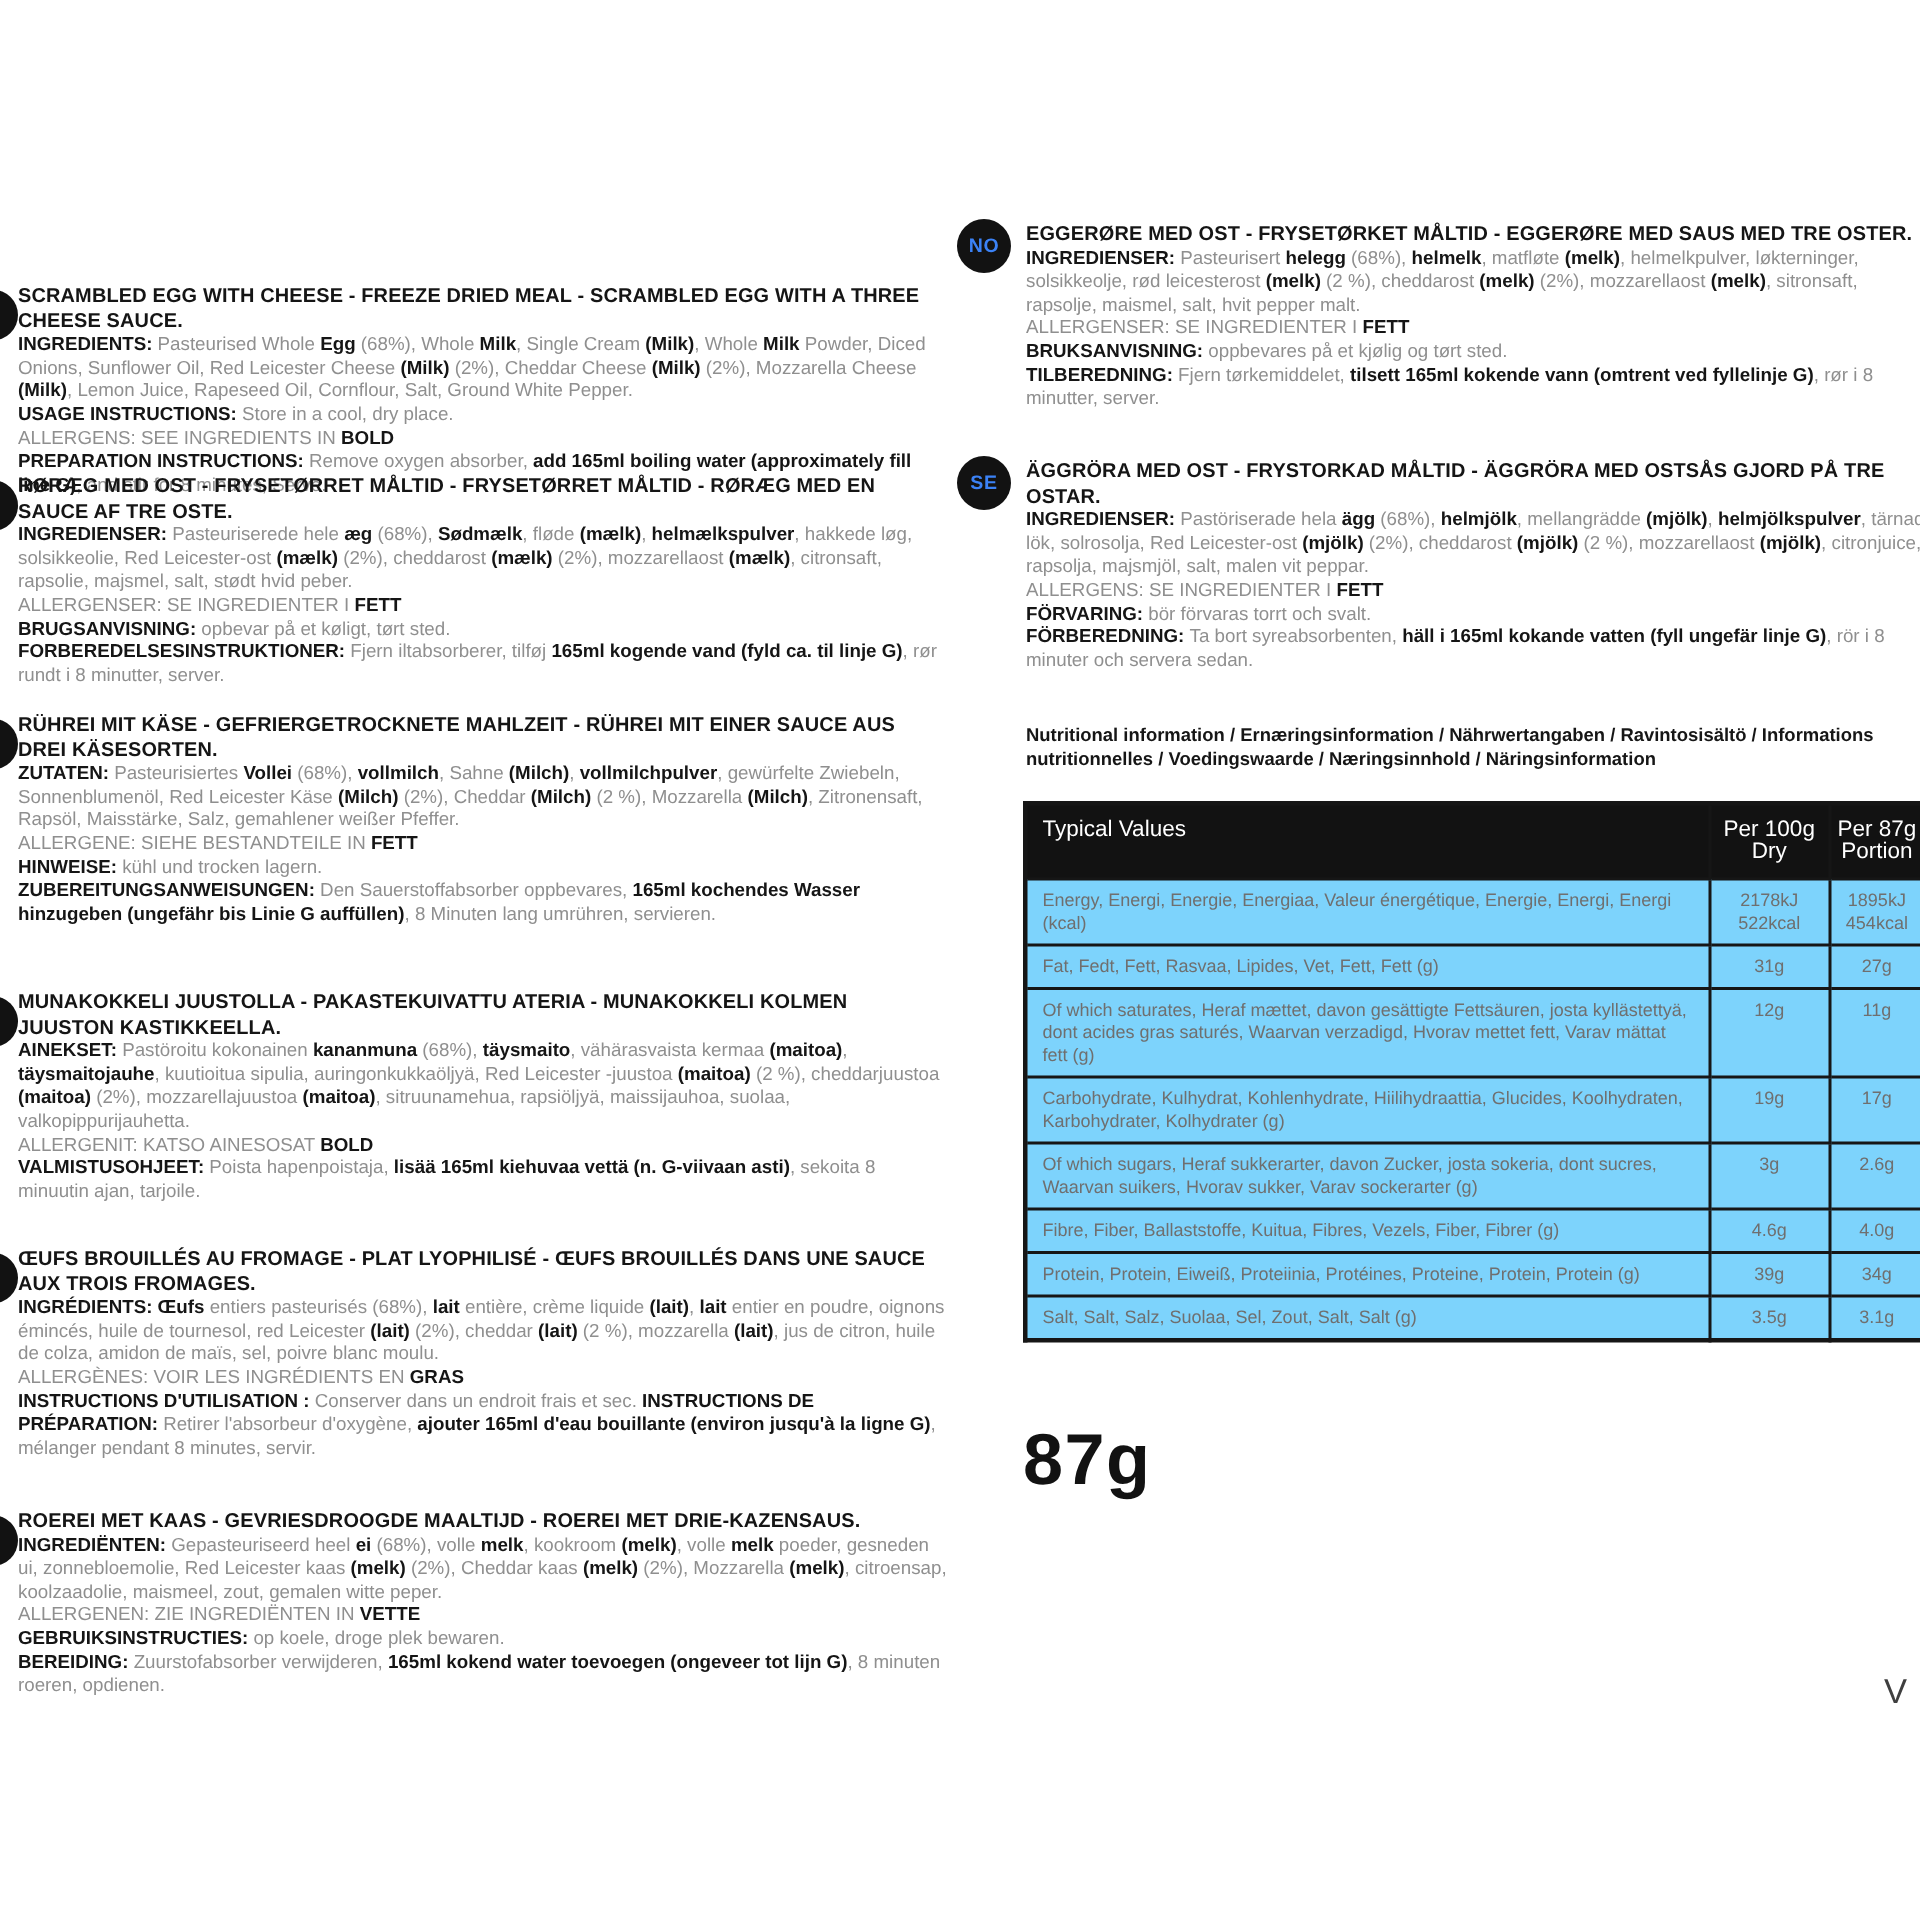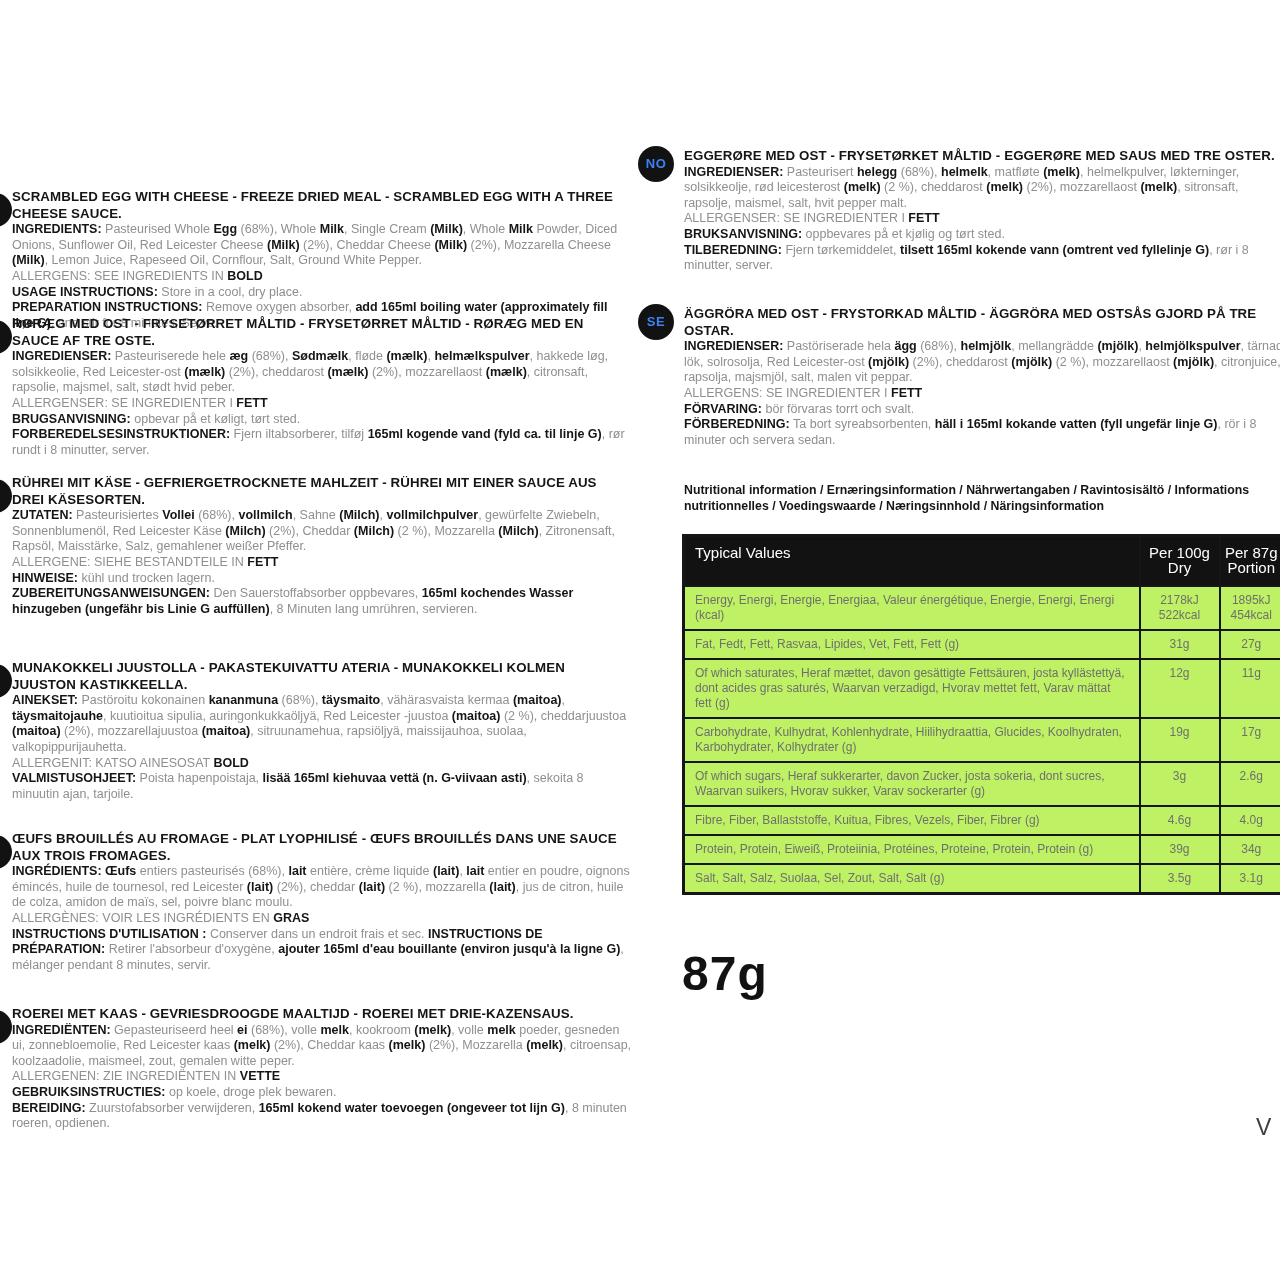--- a/index.html
+++ b/index.html
@@ -16,21 +16,21 @@
   .badge.cut{width:34px;height:34px;left:-34px;top:4px;}
   
   .nut-head{position:absolute;left:684px;top:482px;width:604px;font-weight:700;color:#161616;
             font-size:12.3px;line-height:16px;}
   .nut-table{position:absolute;left:682px;top:534px;width:600px;border-collapse:collapse;
              table-layout:fixed;color:#6f6f6f;font-size:12px;line-height:15px;border:3px solid #161616;}
   .nut-table th,.nut-table td{border:2px solid #161616;}
   .nut-table th{background:#121212;color:#ffffff;font-weight:400;text-align:left;
                 padding:8px 10px 10px 10px;font-size:15px;vertical-align:top;}
   .nut-table th.val{text-align:center;white-space:pre-line;padding:8px 4px 10px 4px;}
-  .nut-table td{padding:6px 10px;vertical-align:top;background:#bef264;margin-top:15px;}
+  .nut-table td{padding:6px 10px;vertical-align:top;background:#7dd3fc;margin-top:15px;}
   .nut-table td.val{text-align:center;white-space:pre-line;padding:6px 4px;}
   .weight{position:absolute;left:682px;top:946px;font-size:48px;font-weight:800;color:#121212;
           letter-spacing:1px;}
   .bb{position:absolute;left:956px;top:957px;font-size:12.3px;line-height:15.4px;color:#8f8f8f;}
   .vmark{position:absolute;left:1256px;top:1114px;font-size:23px;color:#3f3f3f;font-weight:500;}
 </style>
 </head>
 <body>
 
 <div class="page" id="page">
@@ -100,22 +100,22 @@
 
   <div class="weight">87g</div>
 
 
   <div class="vmark">V</div>
 
 <div class="sec" style="left: 12px; top: 148px; width: 620px; margin-top: 41px;">
       <div class="badge cut"></div>
       <div class="sec-title">SCRAMBLED EGG WITH CHEESE - FREEZE DRIED MEAL - SCRAMBLED EGG WITH A THREE CHEESE SAUCE.</div>
       <div class="para"><span class="seg-b">INGREDIENTS: </span><span class="seg">Pasteurised Whole </span><span class="seg-b">Egg</span><span class="seg"> (68%), Whole </span><span class="seg-b">Milk</span><span class="seg">, Single Cream </span><span class="seg-b">(Milk)</span><span class="seg">, Whole </span><span class="seg-b">Milk</span><span class="seg"> Powder, Diced Onions, Sunflower Oil, Red Leicester Cheese </span><span class="seg-b">(Milk)</span><span class="seg"> (2%), Cheddar Cheese </span><span class="seg-b">(Milk)</span><span class="seg"> (2%), Mozzarella Cheese </span><span class="seg-b">(Milk)</span><span class="seg">, Lemon Juice, Rapeseed Oil, Cornflour, Salt, Ground White Pepper.</span></div>
+      <div class="para"><span class="seg-b">USAGE INSTRUCTIONS: </span><span class="seg">Store in a cool, dry place.</span></div>
       <div class="para"><span class="seg">ALLERGENS: SEE INGREDIENTS IN </span><span class="seg-b">BOLD</span></div>
-      <div class="para"><span class="seg-b">USAGE INSTRUCTIONS: </span><span class="seg">Store in a cool, dry place.</span></div>
       <div class="para"><span class="seg-b">PREPARATION INSTRUCTIONS: </span><span class="seg">Remove oxygen absorber, </span><span class="seg-b">add 165ml boiling water (approximately fill line G)</span><span class="seg">, and stir for 8 minutes, Serve.</span></div>
     </div>
     <div class="sec" style="left: 12px; top: 316px; width: 620px;">
       <div class="badge cut"></div>
       <div class="sec-title">RØRÆG MED OST - FRYSETØRRET MÅLTID - FRYSETØRRET MÅLTID - RØRÆG MED EN SAUCE AF TRE OSTE.</div>
       <div class="para"><span class="seg-b">INGREDIENSER: </span><span class="seg">Pasteuriserede hele </span><span class="seg-b">æg</span><span class="seg"> (68%), </span><span class="seg-b">Sødmælk</span><span class="seg">, fløde </span><span class="seg-b">(mælk)</span><span class="seg">, </span><span class="seg-b">helmælkspulver</span><span class="seg">, hakkede løg, solsikkeolie, Red Leicester-ost </span><span class="seg-b">(mælk)</span><span class="seg"> (2%), cheddarost </span><span class="seg-b">(mælk)</span><span class="seg"> (2%), mozzarellaost </span><span class="seg-b">(mælk)</span><span class="seg">, citronsaft, rapsolie, majsmel, salt, stødt hvid peber.</span></div>
       <div class="para"><span class="seg">ALLERGENSER: SE INGREDIENTER I </span><span class="seg-b">FETT</span></div>
       <div class="para"><span class="seg-b">BRUGSANVISNING: </span><span class="seg">opbevar på et køligt, tørt sted.</span></div>
       <div class="para"><span class="seg-b">FORBEREDELSESINSTRUKTIONER: </span><span class="seg">Fjern iltabsorberer, tilføj </span><span class="seg-b">165ml kogende vand (fyld ca. til linje G)</span><span class="seg">, rør rundt i 8 minutter, server.</span></div>
     </div>

